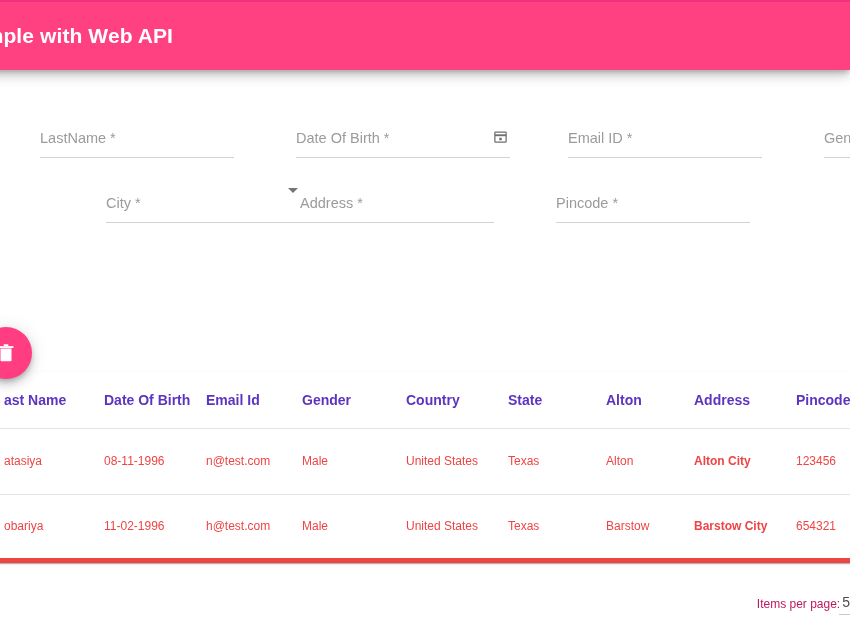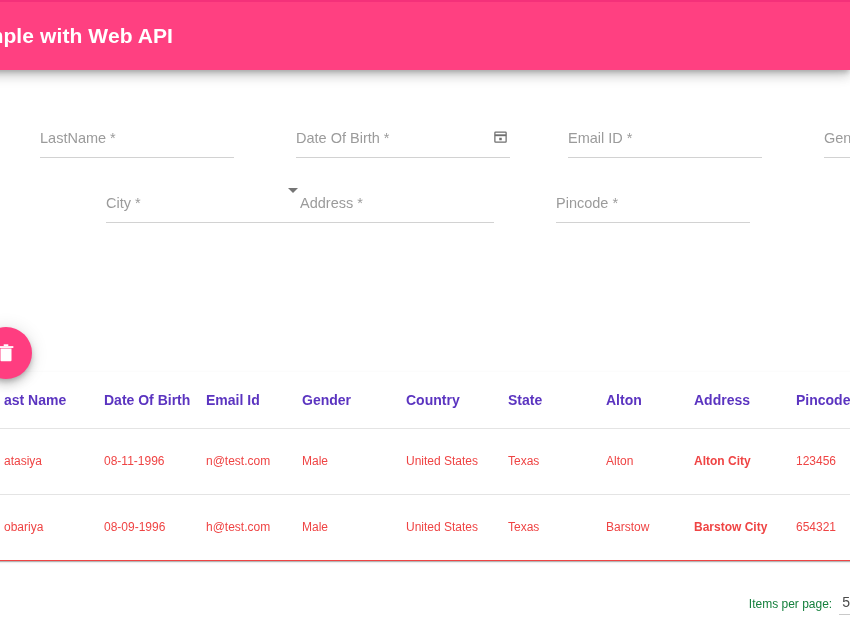--- a/index.html
+++ b/index.html
@@ -162,21 +162,21 @@
     color: #5b34c0;
     font-size: 14px;
     font-weight: bold;
   }
   table.grid td {
     height: 66px;
     color: #ef4444;
     font-size: 12px;
     margin-left: 22px;
   }
-  table.grid tbody tr:last-child td { border-bottom: 1px solid #ef4444; }
+  table.grid tbody tr:last-child td { border-bottom: 5px solid #ef4444; }
 
   .c-first   { width: 34px; }
   .c-last    { width: 100px; }
   .c-dob     { width: 102px; }
   .c-email   { width: 96px; }
   .c-gender  { width: 104px; }
   .c-country { width: 102px; }
   .c-state   { width: 98px; }
   .c-city    { width: 88px; }
   .c-address { width: 102px; font-weight: bold; }
@@ -190,22 +190,22 @@
     width: 880px;
     height: 56px;
     display: flex;
     align-items: center;
     justify-content: flex-end;
     padding-right: 0px;
     background: #fff;
   }
   .pg-label {
     font-size: 12px;
-    color: #15803d;
-    margin-right: 10px;
+    color: #be185d;
+    margin-right: 2px;
   }
   .pg-select {
     position: relative;
     font-size: 14px;
     color: #4a4a4a;
     padding-bottom: 4px;
   }
   .pg-select .pg-underline {
     position: absolute;
     left: -3px; right: -16px;
@@ -314,21 +314,21 @@
           <td class="c-gender">Male</td>
           <td class="c-country">United States</td>
           <td class="c-state">Texas</td>
           <td class="c-city">Alton</td>
           <td class="c-address">Alton City</td>
           <td class="c-pincode">123456</td>
         </tr>
         <tr>
           <td class="c-first"></td>
           <td class="c-last">obariya</td>
-          <td class="c-dob">08-09-1996</td>
+          <td class="c-dob">11-02-1996</td>
           <td class="c-email">h@test.com</td>
           <td class="c-gender">Male</td>
           <td class="c-country">United States</td>
           <td class="c-state">Texas</td>
           <td class="c-city">Barstow</td>
           <td class="c-address">Barstow City</td>
           <td class="c-pincode">654321</td>
         </tr>
       </tbody>
     </table>

